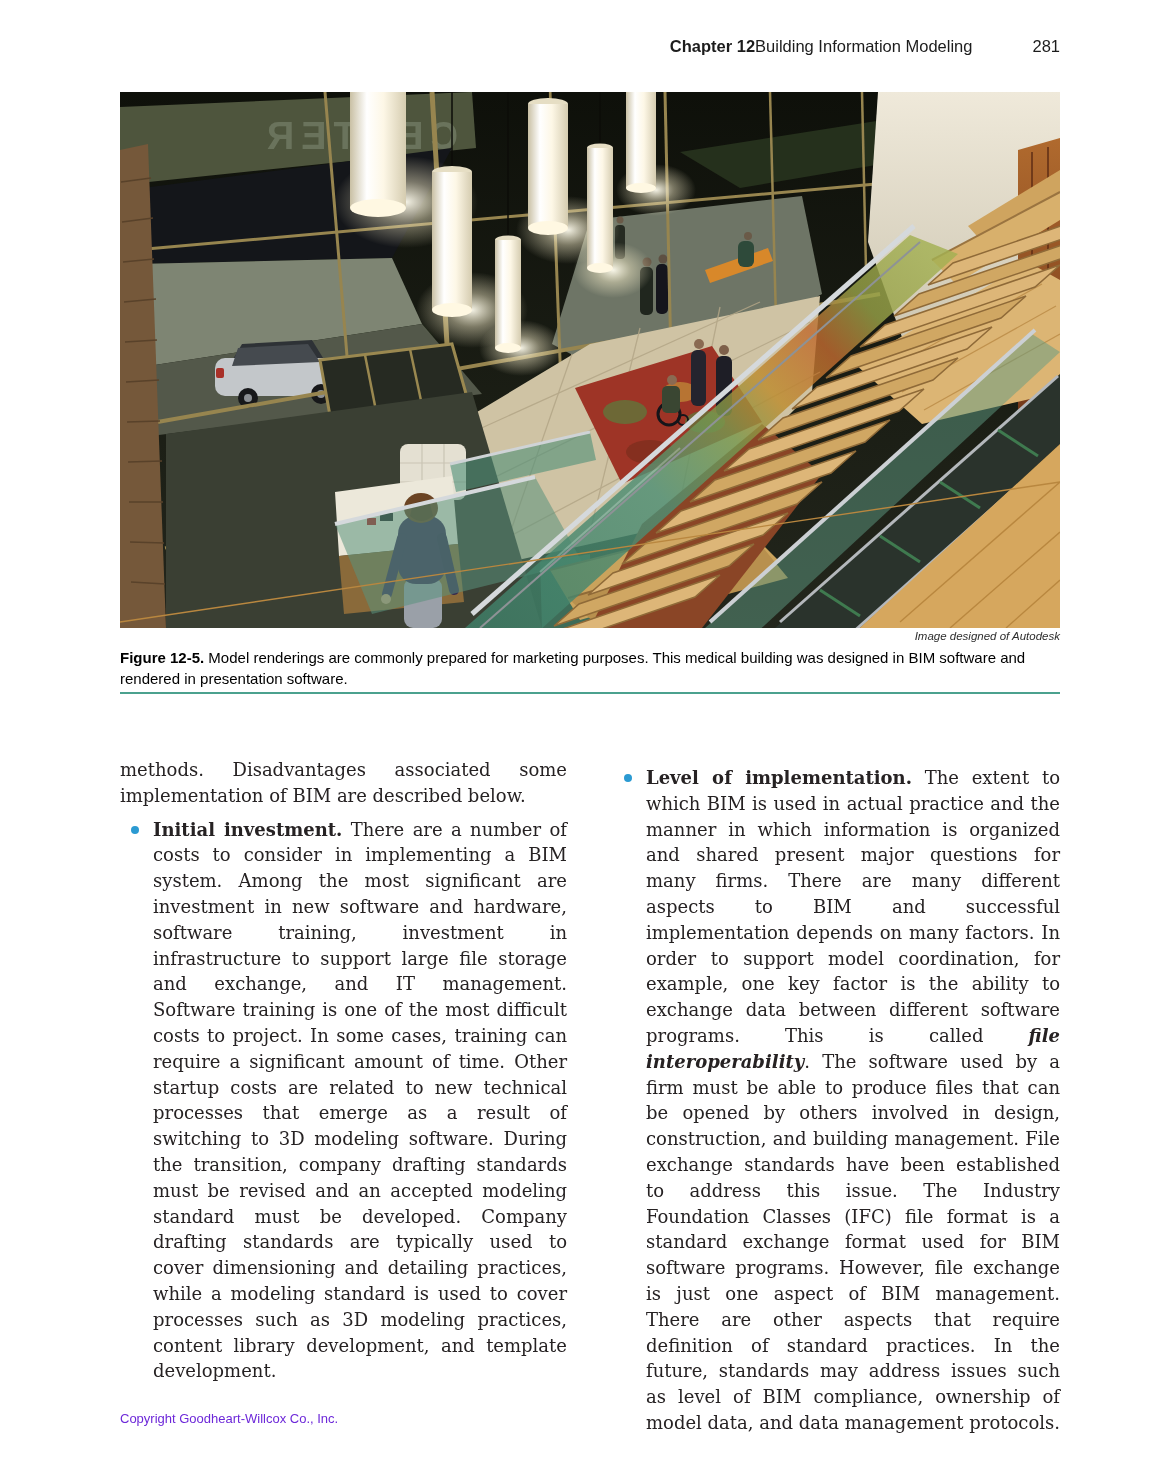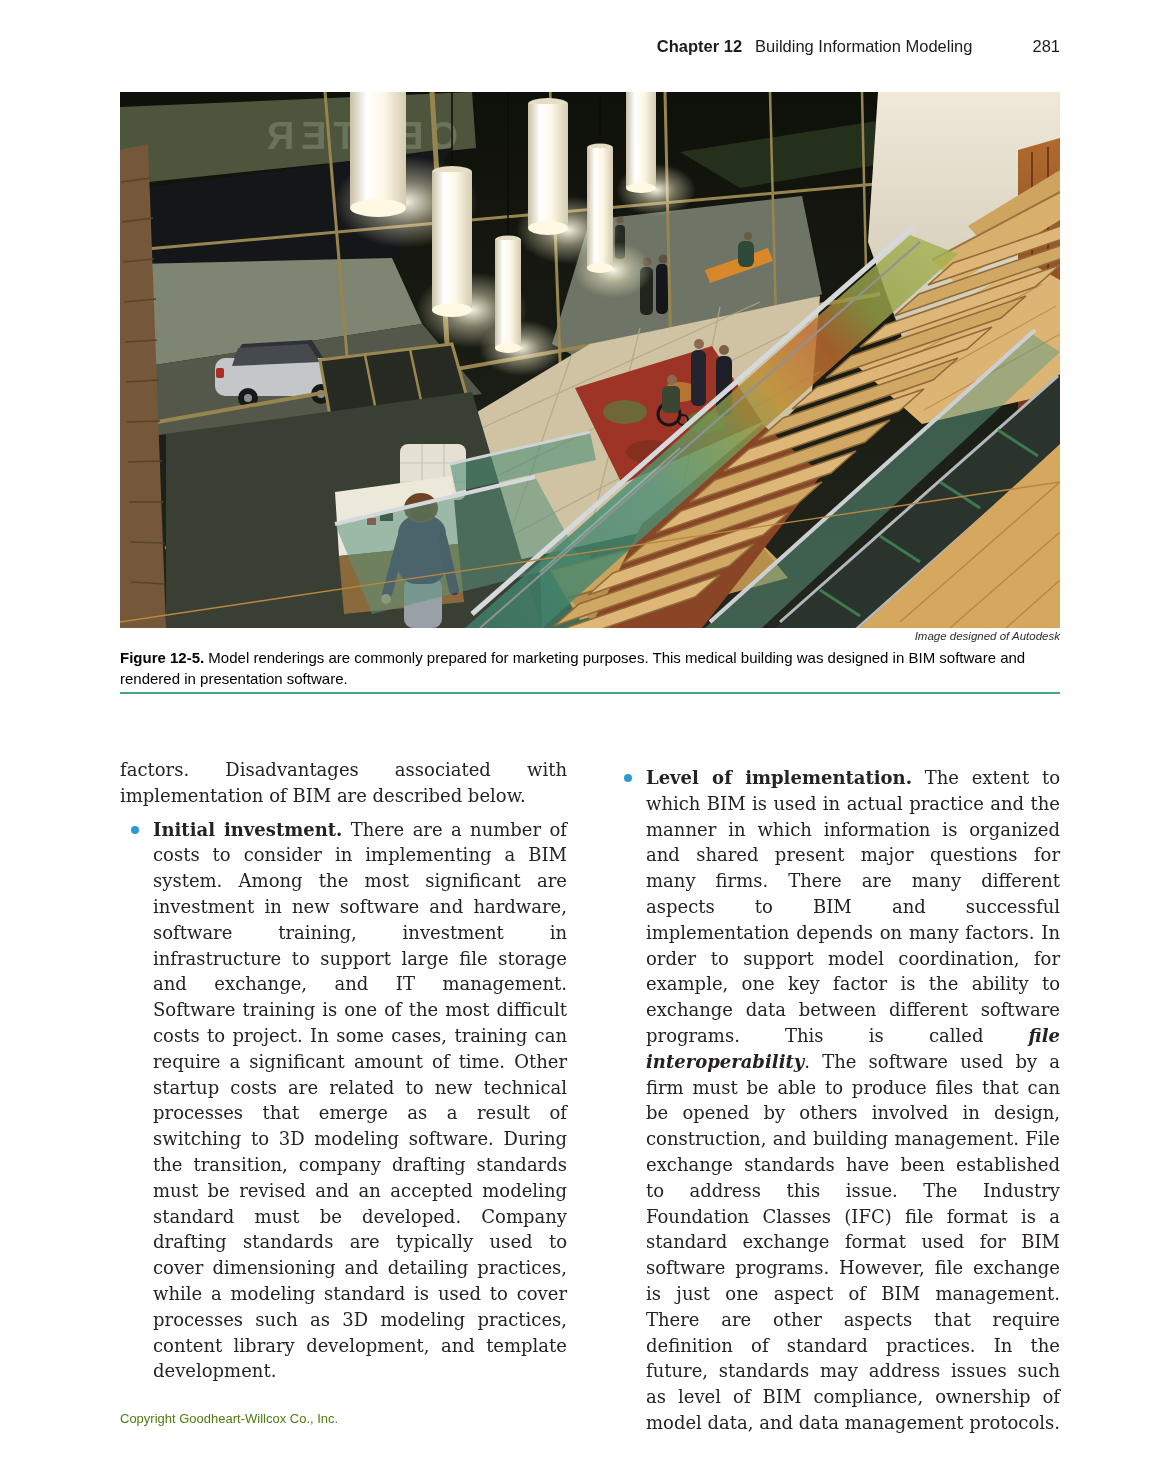--- a/index.html
+++ b/index.html
@@ -1,39 +1,39 @@
 <!DOCTYPE html>
 <html><head>
 <meta charset="utf-8">
 <style>
   html,body{margin:0;padding:0;background:#ffffff;}
   .page{position:relative;width:1156px;height:1479px;background:#ffffff;overflow:hidden;
         font-family:"Liberation Sans",sans-serif;}
   .header{position:absolute;left:120px;top:37px;width:940px;display:flex;justify-content:flex-end;
           align-items:baseline;font-size:16.5px;color:#1c1c1c;}
   .chapter-label{font-weight:bold;}
-  .chapter-title{margin-left:13px;}
+  .chapter-title{}
   .page-number{font-weight:normal;margin-left:60px;}
   .figure-wrap{position:absolute;left:120px;top:92px;width:940px;height:536px;background:#14160f;}
   .figure-wrap svg{display:block;}
   .credit{position:absolute;left:120px;top:630px;width:940px;text-align:right;
           font-style:italic;font-size:11.5px;color:#2d2d2d;}
   .caption{position:absolute;left:120px;top:647px;width:940px;font-size:15px;line-height:21px;color:#000000;}
   .caption .cap-label{font-weight:bold;}
   .rule{position:absolute;left:120px;top:692px;width:940px;height:2px;background:#4ba18e;}
   .columns{position:absolute;left:120px;top:757px;width:940px;display:flex;gap:46px;
            font-family:"DejaVu Serif","Liberation Serif",serif;font-size:18px;line-height:25.8px;
            color:#262223;text-align:justify;}
   .col{flex:1;min-width:0;}
   .col p{margin:0;}
   .bullet-item{position:relative;padding-left:33px;margin-top:8px;}
   .bullet-dot{position:absolute;left:11px;top:9px;width:8px;height:8px;border-radius:50%;background:#2b9ad2;}
   .lead{font-weight:bold;}
   .term{font-weight:bold;font-style:italic;}
-  .footer{position:absolute;left:120px;top:1411px;font-size:13px;color:#4d7c0f;}
+  .footer{position:absolute;left:120px;top:1411px;font-size:13px;color:#6d28d9;}
 </style>
 </head>
 <body>
 
 <div class="page">
 
   <div class="header">
     <span class="chapter-label">Chapter 12</span>
     <span class="chapter-title">Building Information Modeling</span>
     <span class="page-number">281</span>
@@ -341,21 +341,21 @@
   <div class="credit">Image designed of Autodesk</div>
 
   <div class="caption">
     <span class="cap-label">Figure 12-5.</span><span> Model renderings are commonly prepared for marketing purposes. This medical building was designed in BIM software and rendered in presentation software.</span>
   </div>
 
   <div class="rule"></div>
 
   <div class="columns">
     <div class="col">
-      <p>factors. Disadvantages associated with implementation of BIM are described below.</p>
+      <p>methods. Disadvantages associated some implementation of BIM are described below.</p>
       <div class="bullet-item">
         <span class="bullet-dot"></span>
         <span class="lead">Initial investment.</span><span> There are a number of costs to consider in implementing a BIM system. Among the most significant are investment in new software and hardware, software training, investment in infrastructure to support large file storage and exchange, and IT management. Software training is one of the most difficult costs to project. In some cases, training can require a significant amount of time. Other startup costs are related to new technical processes that emerge as a result of switching to 3D modeling software. During the transition, company drafting standards must be revised and an accepted modeling standard must be developed. Company drafting standards are typically used to cover dimensioning and detailing practices, while a modeling standard is used to cover processes such as 3D modeling practices, content library development, and template development.</span>
       </div>
     </div>
     <div class="col">
       <div class="bullet-item">
         <span class="bullet-dot"></span>
         <span class="lead">Level of implementation.</span><span> The extent to which BIM is used in actual practice and the manner in which information is organized and shared present major questions for many firms. There are many different aspects to BIM and successful implementation depends on many factors. In order to support model coordination, for example, one key factor is the ability to exchange data between different software programs. This is called </span><span class="term">file interoperability</span><span>. The software used by a firm must be able to produce files that can be opened by others involved in design, construction, and building management. File exchange standards have been established to address this issue. The Industry Foundation Classes (IFC) file format is a standard exchange format used for BIM software programs. However, file exchange is just one aspect of BIM management. There are other aspects that require definition of standard practices. In the future, standards may address issues such as level of BIM compliance, ownership of model data, and data management protocols.</span>
       </div>

